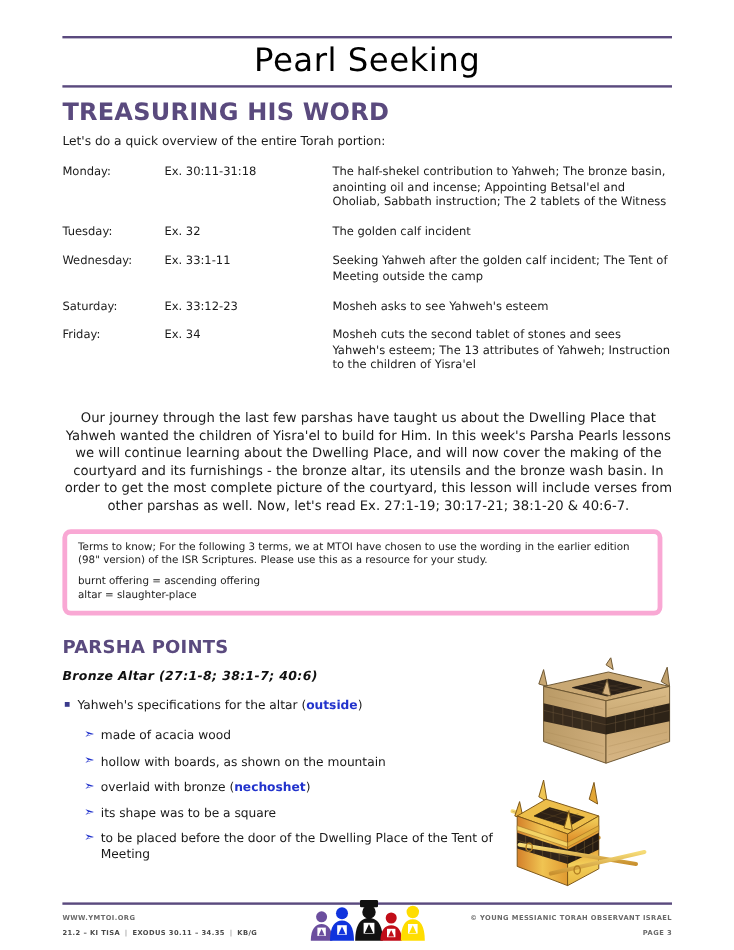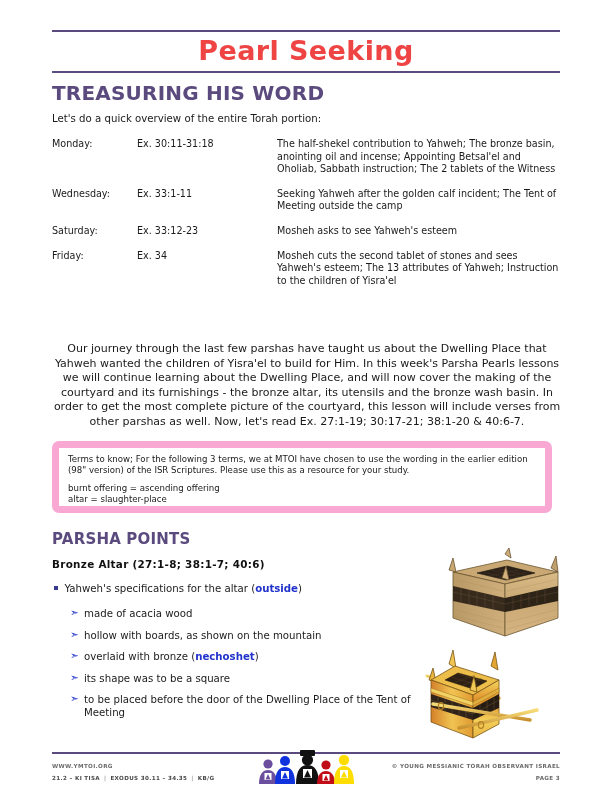--- a/index.html
+++ b/index.html
@@ -35,23 +35,23 @@
   .hdr-rule.bot { top: 71px; }
 
   .doc-title {
     position: absolute;
     left: 52px;
     top: 31px;
     width: 508px;
     text-align: center;
     font-family: "DejaVu Sans", sans-serif;
     font-size: 27px;
-    font-weight: bold;
+    font-weight: normal;
     letter-spacing: 0.4px;
-    color: #ef4444;
+    color: #000000;
     line-height: 40px;
   }
 
   
   .sec-head {
     position: absolute;
     left: 52px;
     font-family: "DejaVu Sans", sans-serif;
     font-size: 20px;
     font-weight: bold;
@@ -102,21 +102,21 @@
     text-align: center;
   }
 
   
   .terms-box {
     position: absolute;
     left: 52px;
     top: 441px;
     width: 500px;
     height: 72px;
-    border: 7px solid #f9a8d4;
+    border: 4px solid #f9a8d4;
     border-radius: 7px;
     background: #ffffff;
     box-sizing: border-box;
     padding: 6px 9px 5px 9px;
   }
   .terms-lead {
     font-size: 8.6px;
     line-height: 11.2px;
     color: #1a1a1a;
     margin: 0 0 7px 0;
@@ -127,20 +127,21 @@
     color: #1a1a1a;
   }
 
   
   .sub-head {
     position: absolute;
     left: 52px;
     top: 558px;
     font-size: 10.4px;
     font-weight: bold;
+    font-style: italic;
     color: #111111;
     letter-spacing: 0.3px;
   }
 
   .bullet-l1 {
     position: absolute;
     left: 54px;
     top: 582px;
     width: 370px;
     font-size: 10.2px;
@@ -241,20 +242,25 @@
 
   <div class="sec-head" id="sec-treasuring">TREASURING HIS WORD</div>
   <div class="intro-line">Let's do a quick overview of the entire Torah portion:</div>
 
   <table class="schedule">
     <tbody>
       <tr>
         <td class="sch-day">Monday:</td>
         <td class="sch-ref">Ex. 30:11-31:18</td>
         <td class="sch-desc">The half-shekel contribution to Yahweh; The bronze basin, anointing oil and incense; Appointing Betsal'el and Oholiab, Sabbath instruction; The 2 tablets of the Witness</td>
+      </tr>
+      <tr>
+        <td class="sch-day">Tuesday:</td>
+        <td class="sch-ref">Ex. 32</td>
+        <td class="sch-desc">The golden calf incident</td>
       </tr>
       <tr>
         <td class="sch-day">Wednesday:</td>
         <td class="sch-ref">Ex. 33:1-11</td>
         <td class="sch-desc">Seeking Yahweh after the golden calf incident; The Tent of Meeting outside the camp</td>
       </tr>
       <tr>
         <td class="sch-day">Saturday:</td>
         <td class="sch-ref">Ex. 33:12-23</td>
         <td class="sch-desc">Mosheh asks to see Yahweh's esteem</td>

